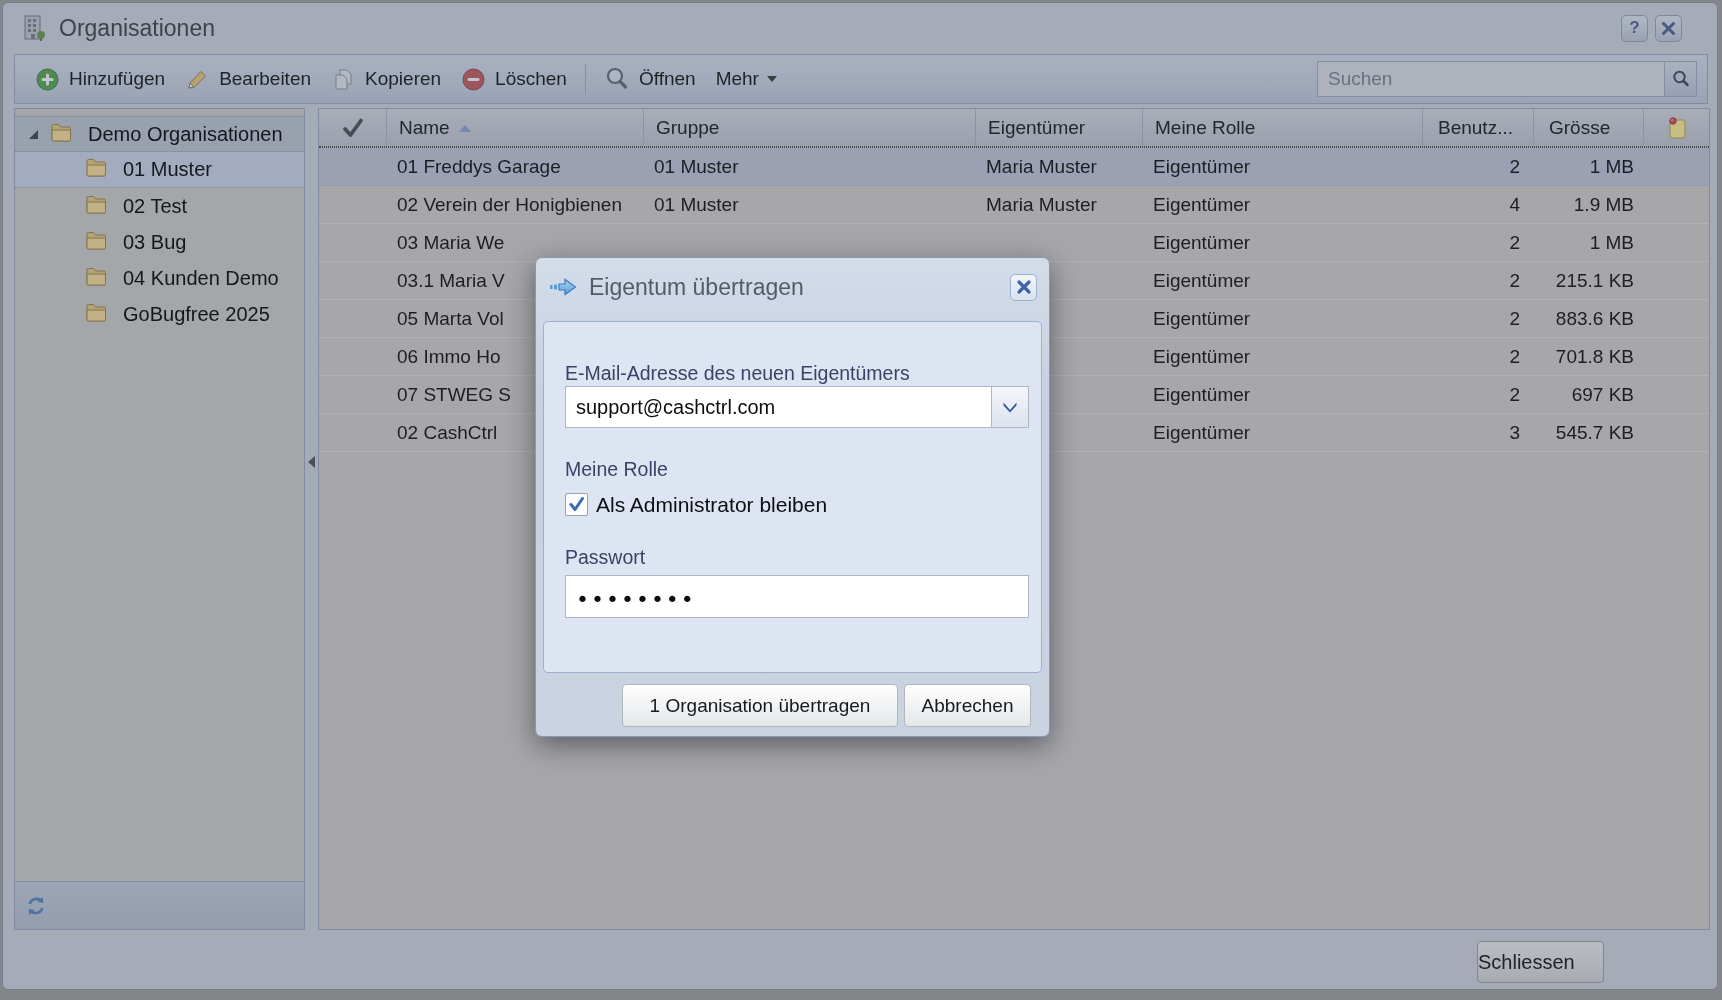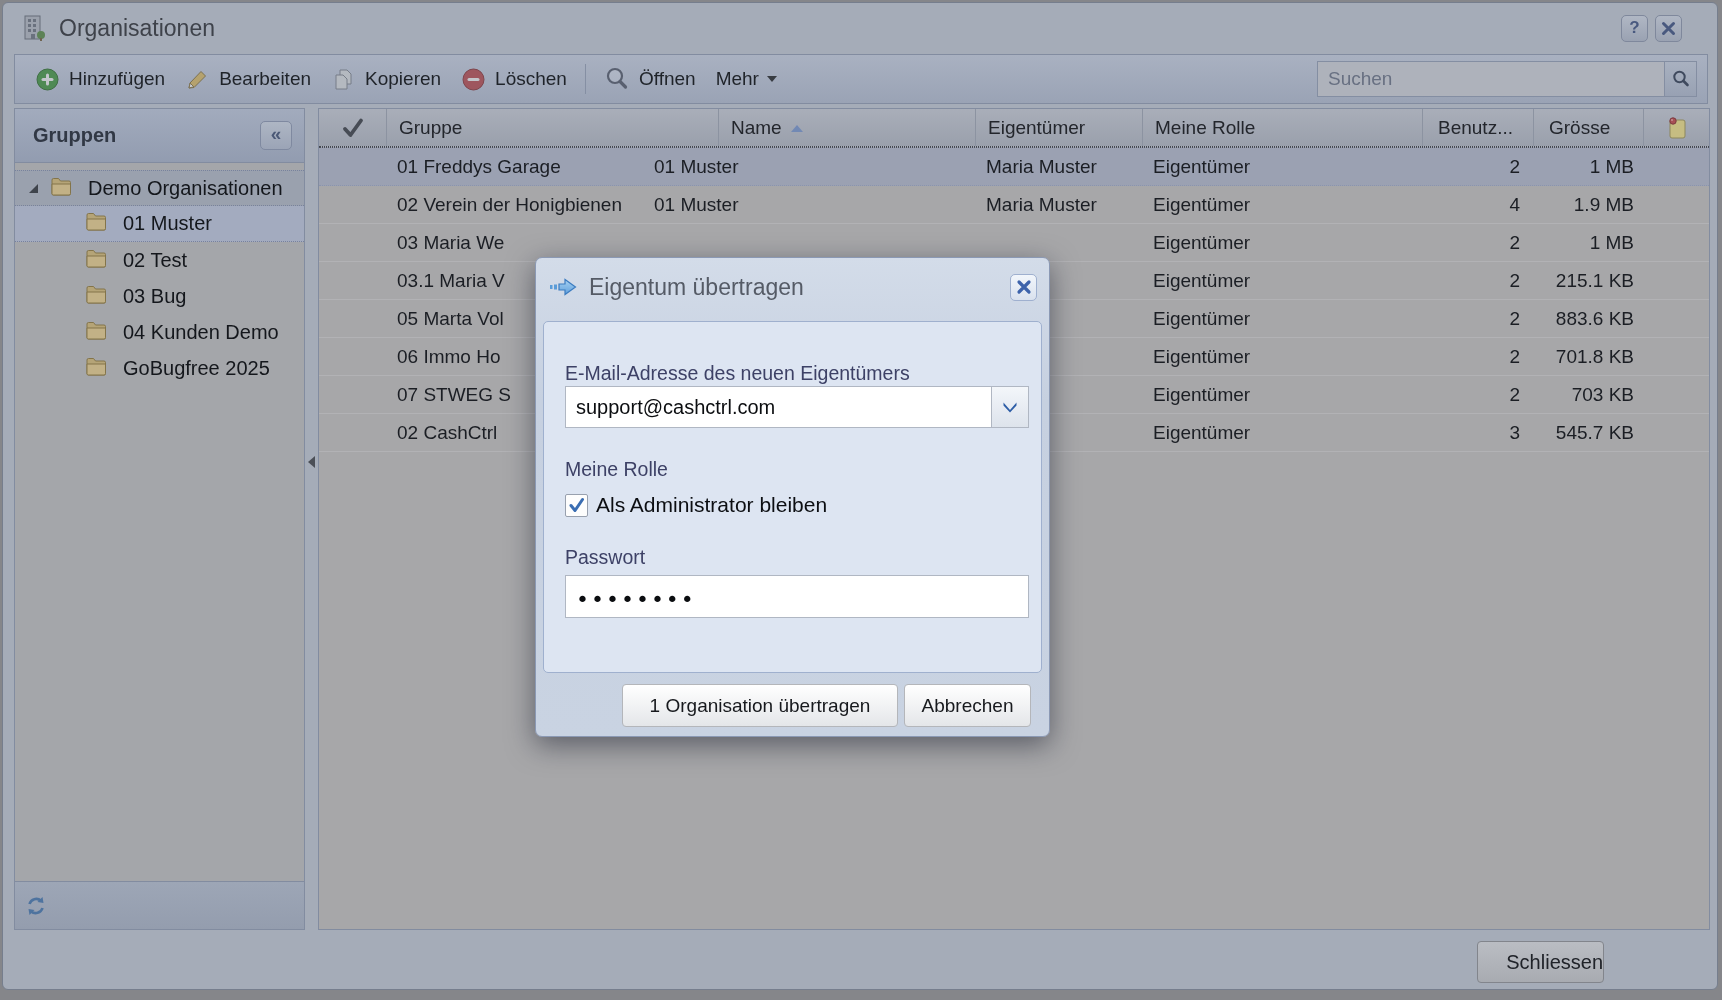--- a/index.html
+++ b/index.html
@@ -76,39 +76,39 @@
   .c.num{text-align:right;padding-right:14px;padding-left:0}
   .c.siz{text-align:right;padding-right:10px;padding-left:0}
   .gridfoot{position:absolute;left:0;bottom:0;width:100%;height:48px;border-top:1px solid #828ca0;
             background:linear-gradient(#9da6b6,#949dae);display:flex;align-items:center;padding:0 14px 0 9px}
   .status{margin-left:auto;display:flex;align-items:center;font-size:19px;color:#2b2f36}
   .status .sep{width:1px;height:24px;background:#7c8698;margin:0 14px}
 
   
   .closebtn{position:absolute;left:1477px;top:941px;width:127px;height:42px;border:1px solid #82858c;border-radius:4px;
             background:linear-gradient(#babdc3,#a8abb1);font-size:20px;color:#202329;
-            display:flex;align-items:center;justify-content:flex-end}
+            display:flex;align-items:center;justify-content:flex-start}
 
   
   .dialog{position:absolute;left:535px;top:257px;width:515px;height:480px;border-radius:7px;
           border:1px solid #8b99b4;background:linear-gradient(#d3dce9 0%,#c6d0e0 30%,#c9d3e2 100%);
           box-shadow:0 8px 28px rgba(15,20,35,.5);z-index:50}
   .dlg-title{height:56px;display:flex;align-items:center;padding:2px 12px 0 13px}
   .dlg-title .t{font-size:23px;color:#555b66;margin-left:10px;flex:1}
   .dlg-close{width:27px;height:27px;border-radius:5px;border:1px solid #9fb0cf;
              background:linear-gradient(#f2f6fb,#d9e1ee);display:flex;align-items:center;justify-content:center}
   .dlg-panel{position:absolute;left:7px;right:7px;top:63px;height:352px;background:#dde5f2;
              border:1px solid #9fb0ce;border-radius:5px;padding:40px 12px 12px 21px}
   .flabel{font-size:19.5px;color:#3d4166}
   .combo{margin-top:1px;height:42px;display:flex;border:1px solid #b0b7c3;background:#fff}
   .combo input{flex:1;border:none;outline:none;font-size:20px;color:#0b0d10;padding:0 10px;
                font-family:"Liberation Sans",sans-serif;min-width:0}
   .combo .trigger{width:37px;border-left:1px solid #b0b7c3;background:linear-gradient(#f3f6fa,#dde3ec);
                   display:flex;align-items:center;justify-content:center}
-  .checkrow{margin-top:12px;display:flex;align-items:center}
+  .checkrow{margin-top:12px;display:flex;align-items:flex-start}
   .checkbox{width:23px;height:23px;background:#fdfdfd;border:1px solid #98a0ae;border-radius:2px;
             display:flex;align-items:center;justify-content:center}
   .checkrow .clbl{font-size:21px;color:#0c0e12;margin-left:8px}
   .role-label{margin-top:30px}
   .pass-label{margin-top:29px}
   .passinput{margin-top:6px;width:100%;height:43px;border:1px solid #b0b7c3;background:#fff;font-size:22px;
              letter-spacing:2px;color:#0b0d10;padding:6px 10px 0 10px;font-family:"DejaVu Sans",sans-serif;outline:none}
   .dlg-buttons{position:absolute;right:18px;bottom:9px;display:flex;gap:6px}
   .dbtn{height:43px;border:1px solid #b4b6ba;border-radius:4px;background:linear-gradient(#ffffff,#e4e6e9);
         display:flex;align-items:center;justify-content:center;font-size:19px;color:#17191d;padding:0 22px;white-space:nowrap}
@@ -208,26 +208,20 @@
             <svg width="20" height="20" viewBox="0 0 20 20">
               <circle cx="8.5" cy="8" r="5.2" fill="none" stroke="#3f4a5e" stroke-width="2"></circle>
               <line x1="12.5" y1="12" x2="16.5" y2="16" stroke="#3f4a5e" stroke-width="2.6" stroke-linecap="round"></line>
             </svg>
           </span>
       </div>
     </div>
   </div>
 
   <div class="sidebar">
-    <div class="sidehead">
-      <span class="t">Gruppen</span>
-      <span class="collapsebtn">
-          <span>«</span>
-        </span>
-    </div>
     <div class="treebody">
       <div class="trow root selgray">
         <span class="caret"></span>
         <span class="foldr"><svg width="23" height="20" viewBox="0 0 23 20">
               <path d="M2 4 a1.5 1.5 0 0 1 1.5-1.5 h5 l2 2.5 h8.5 a1.5 1.5 0 0 1 1.5 1.5 v11 a1.5 1.5 0 0 1-1.5 1.5 h-15.5 A1.5 1.5 0 0 1 2 17.5 Z" fill="#b5a477" stroke="#83744a"></path>
               <path d="M2 8 h18.5 v9.5 a1.5 1.5 0 0 1-1.5 1.5 h-15.5 A1.5 1.5 0 0 1 2 17.5 Z" fill="#c2b186" stroke="#83744a"></path>
             </svg></span>
         <span class="lbl">Demo Organisationen</span>
       </div>
       <div class="trow child selblue">
@@ -284,27 +278,27 @@
 
   <div class="gridpanel">
     <div class="ghead">
       <div class="hc w-check">
         <span style="display:flex">
             <svg width="24" height="24" viewBox="0 0 24 24">
               <path d="M4 13 l5.5 6 L20 4.5" fill="none" stroke="#474c55" stroke-width="3.8" stroke-linecap="round" stroke-linejoin="round"></path>
             </svg>
           </span>
       </div>
-      <div class="hc w-gruppe">
-          <span>Gruppe</span>
-        </div>
       <div class="hc w-name">
         <span>Name</span>
         <span class="sortasc"></span>
       </div>
+      <div class="hc w-gruppe">
+          <span>Gruppe</span>
+        </div>
       <div class="hc w-eig">
           <span>Eigentümer</span>
         </div>
       <div class="hc w-rolle">
           <span>Meine Rolle</span>
         </div>
       <div class="hc w-ben" style="padding-left:15px">
           <span>Benutz...</span>
         </div>
       <div class="hc w-gro" style="padding-left:15px">
@@ -382,21 +376,21 @@
         <div class="c siz w-gro">701.8 KB</div>
         <div class="c w-note"></div>
       </div>
       <div class="grow">
         <div class="c w-check"></div>
         <div class="c w-name">07 STWEG S</div>
         <div class="c w-gruppe"></div>
         <div class="c w-eig"></div>
         <div class="c w-rolle">Eigentümer</div>
         <div class="c num w-ben">2</div>
-        <div class="c siz w-gro">703 KB</div>
+        <div class="c siz w-gro">697 KB</div>
         <div class="c w-note"></div>
       </div>
       <div class="grow">
         <div class="c w-check"></div>
         <div class="c w-name">02 CashCtrl</div>
         <div class="c w-gruppe"></div>
         <div class="c w-eig"></div>
         <div class="c w-rolle">Eigentümer</div>
         <div class="c num w-ben">3</div>
         <div class="c siz w-gro">545.7 KB</div>

